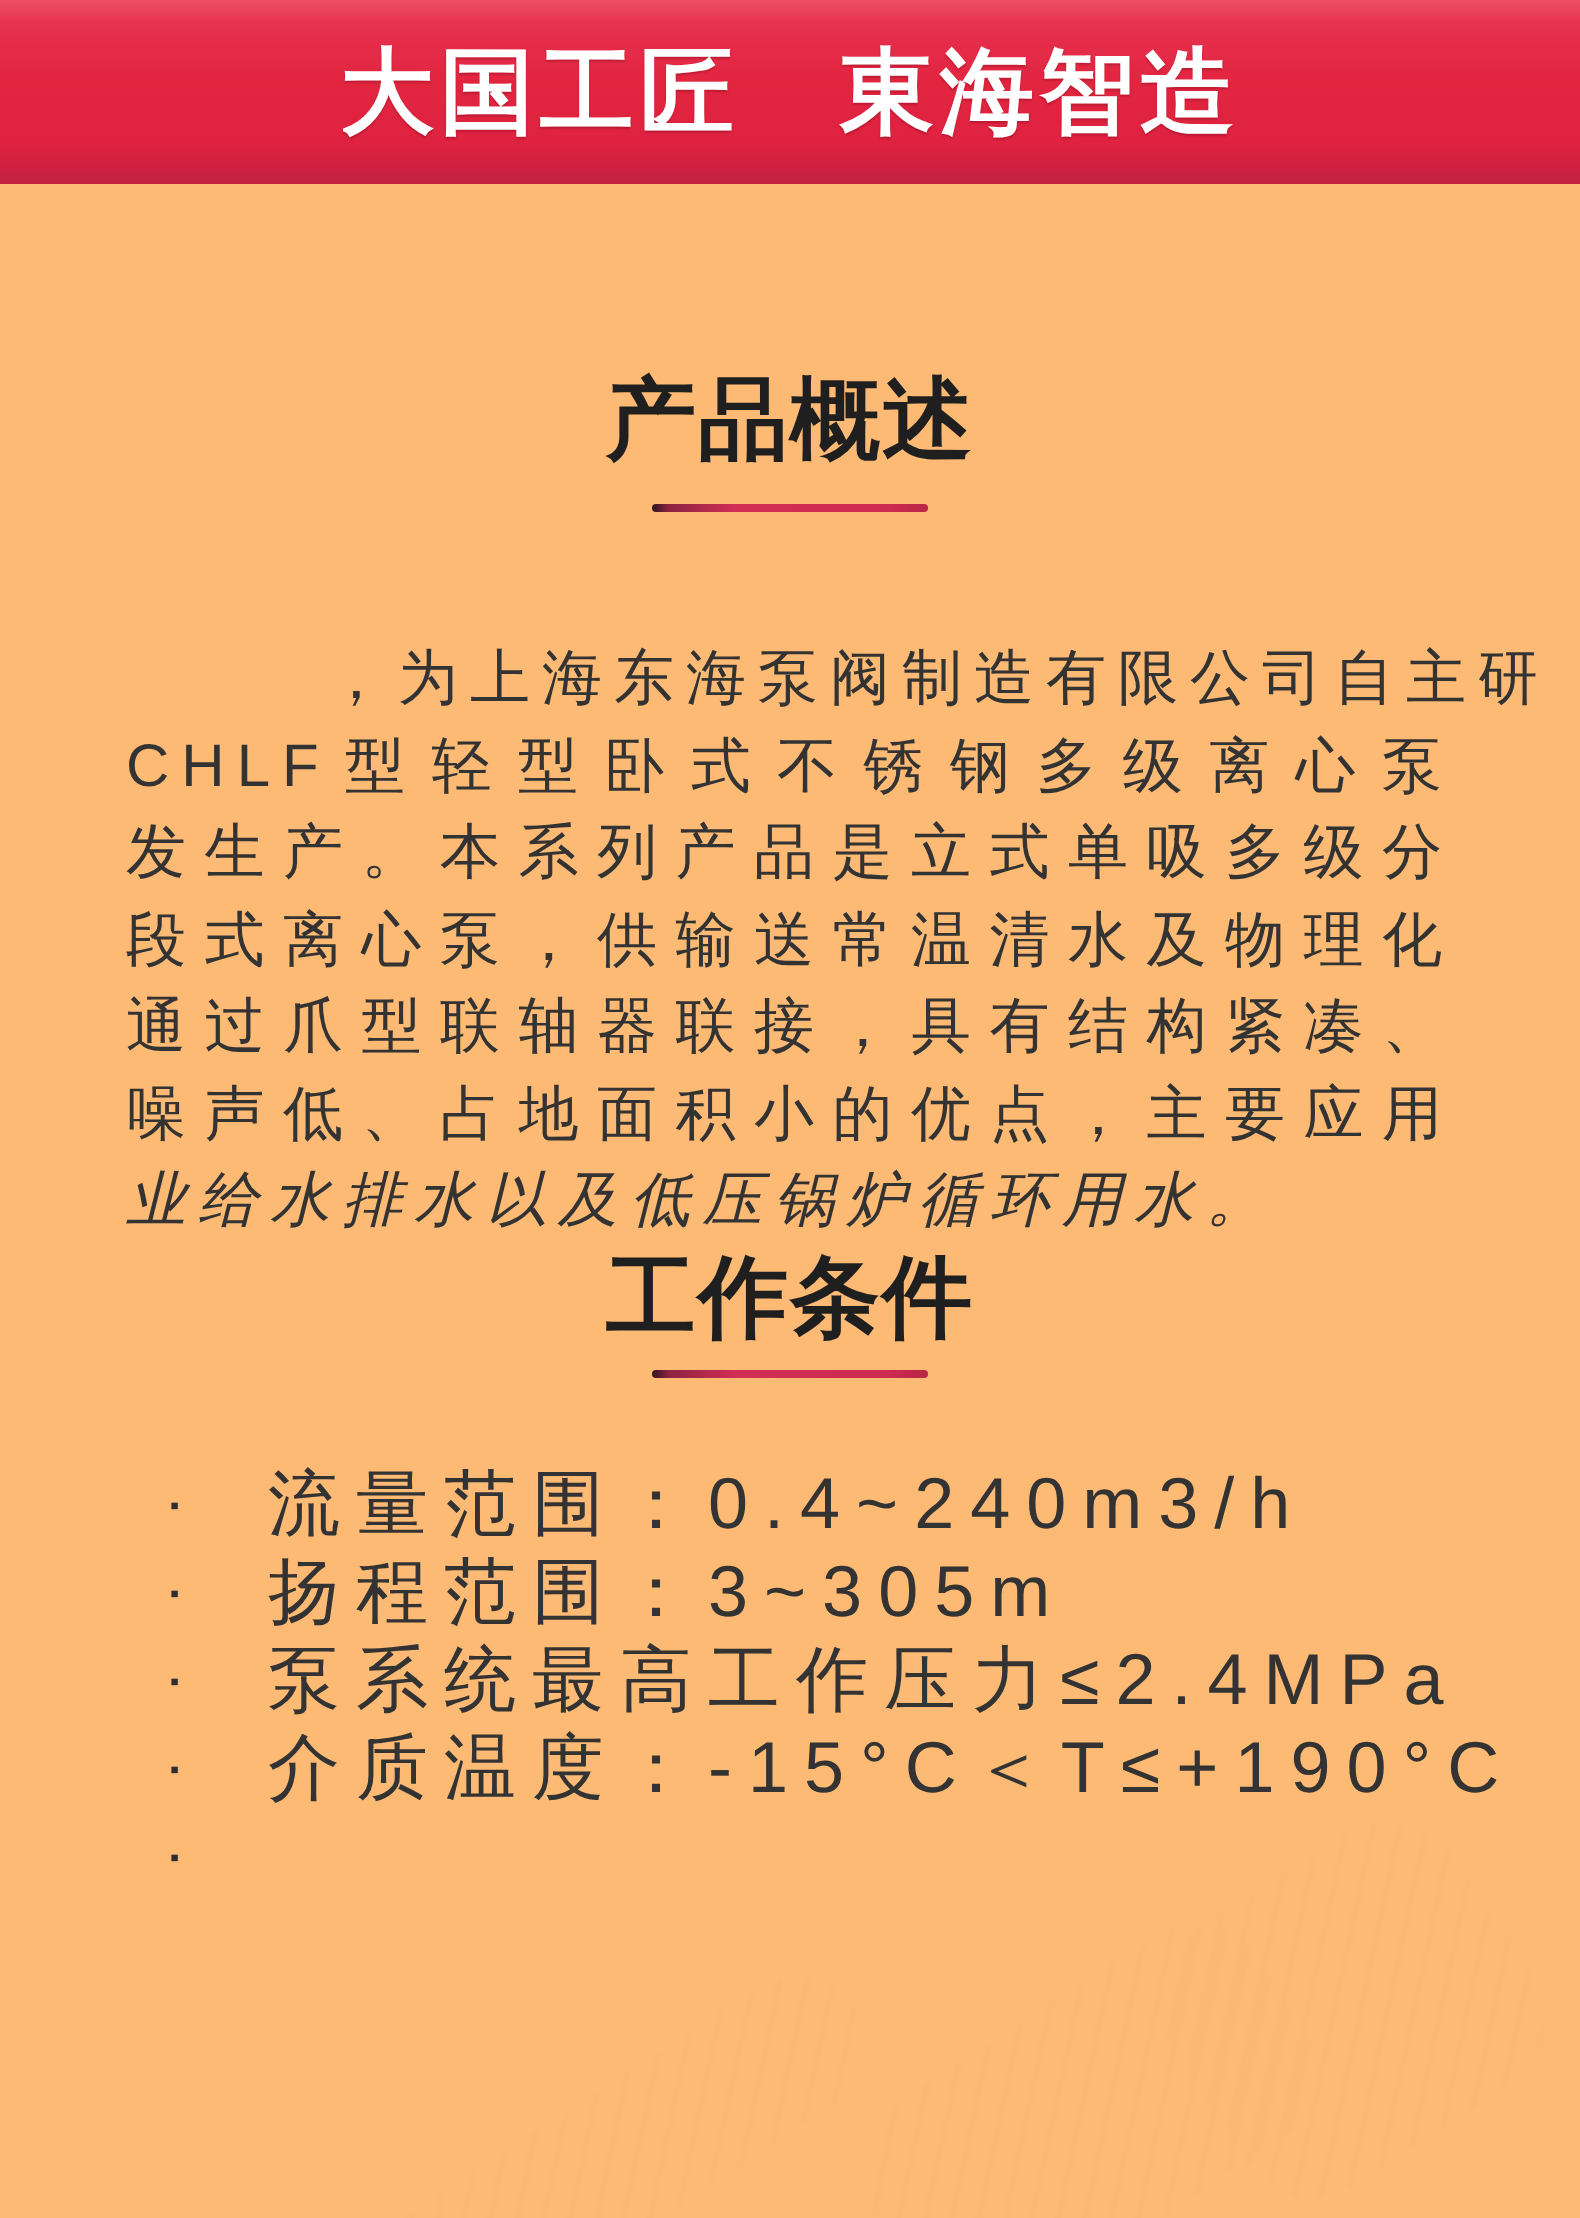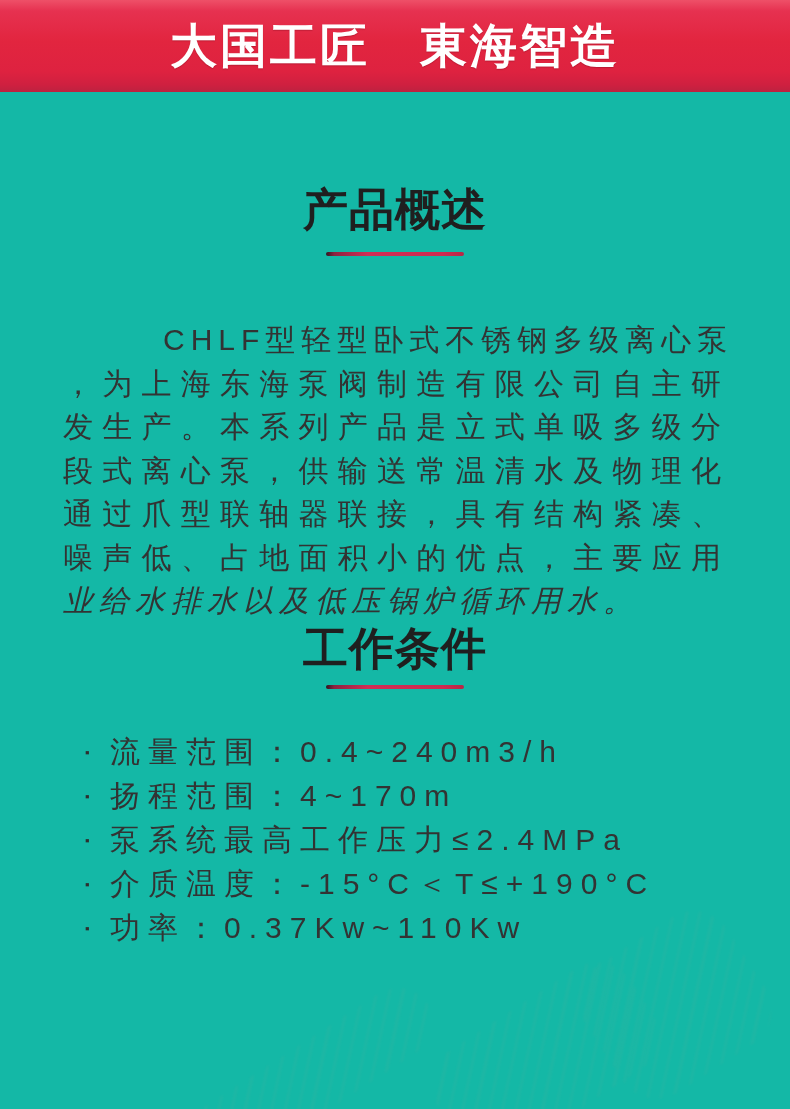--- a/index.html
+++ b/index.html
@@ -5,21 +5,21 @@
   * { margin: 0; padding: 0; box-sizing: border-box; }
   html, body { background: #ffffff; }
   body {
     font-family: "Liberation Sans", "DejaVu Sans", sans-serif;
     width: 790px;
   }
   .page {
     position: relative;
     width: 790px;
     height: 1109px;
-    background: #14b8a6;
+    background: #fdba74;
     overflow: hidden;
   }
 
   
   .banner {
     height: 92px;
     display: flex;
     align-items: center;
     justify-content: center;
     background: linear-gradient(180deg,
@@ -90,23 +90,24 @@
     white-space: nowrap;
   }
   .dot {
     flex: none;
     width: 25px;
     font-size: 13px;
     color: #2e2e2e;
     letter-spacing: 0;
   }
   .spec-text {
-    font-size: 30px;
+    font-size: 36px;
     color: #333333;
     letter-spacing: 8px;
+    margin-left: 24px;
   }
 
   
   .smudge {
     position: absolute;
     pointer-events: none;
     opacity: .45;
     filter: blur(1px);
     background: repeating-linear-gradient(135deg,
       rgba(170,163,140,.14) 0 3px, rgba(255,255,255,0) 3px 13px);
@@ -125,55 +126,54 @@
   <header class="banner">
     <span class="banner-title">大国工匠　東海智造</span>
   </header>
 
   <section class="overview">
     <h1 class="sec-title">产品概述</h1>
     <div class="sec-underline"></div>
 
     <div class="paragraph">
 
-    <div class="para-line">CHLF型轻型卧式不锈钢多级离心泵</div>
-        <div class="para-line">，为上海东海泵阀制造有限公司自主研</div>
+    <div class="para-line">，为上海东海泵阀制造有限公司自主研</div>
+        <div class="para-line">CHLF型轻型卧式不锈钢多级离心泵</div>
         <div class="para-line">发生产。本系列产品是立式单吸多级分</div>
         <div class="para-line">段式离心泵，供输送常温清水及物理化</div>
         <div class="para-line">通过爪型联轴器联接，具有结构紧凑、</div>
         <div class="para-line">噪声低、占地面积小的优点，主要应用</div>
         <div class="para-line">业给水排水以及低压锅炉循环用水。</div>
       </div>
   </section>
 
   <section class="conditions">
     <h1 class="sec-title">工作条件</h1>
     <div class="sec-underline"></div>
 
     <ul class="spec-list">
 
     <li class="spec-item">
         <span class="dot">▪</span>
         <span class="spec-text">流量范围：0.4~240m3/h</span>
       </li>
         <li class="spec-item">
         <span class="dot">▪</span>
-        <span class="spec-text">扬程范围：4~170m</span>
+        <span class="spec-text">扬程范围：3~305m</span>
       </li>
         <li class="spec-item">
         <span class="dot">▪</span>
         <span class="spec-text">泵系统最高工作压力≤2.4MPa</span>
       </li>
         <li class="spec-item">
         <span class="dot">▪</span>
         <span class="spec-text">介质温度：-15°C＜T≤+190°C</span>
       </li>
         <li class="spec-item">
         <span class="dot">▪</span>
-        <span class="spec-text">功率：0.37Kw~110Kw</span>
       </li>
       </ul>
   </section>
 
   <div class="smudge smudge-a"></div>
   <div class="smudge smudge-b"></div>
   <div class="smudge smudge-c"></div>
 
 </div>
 

